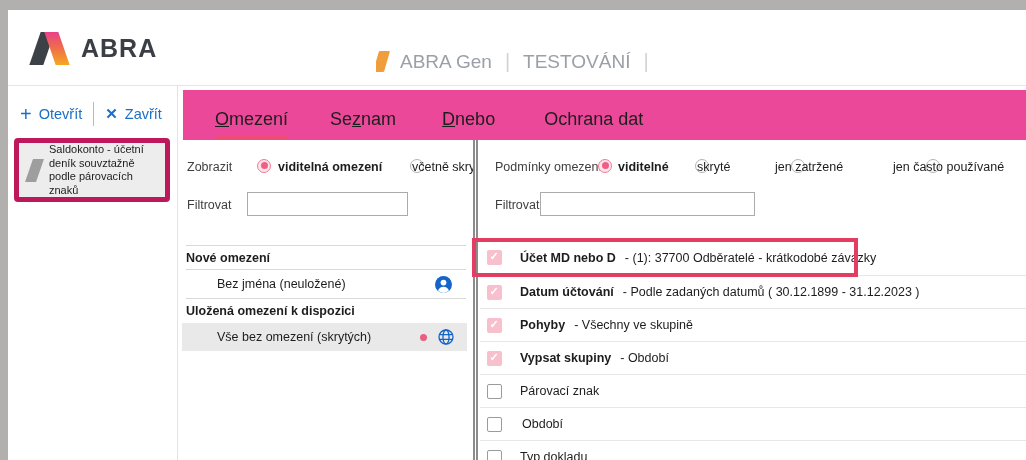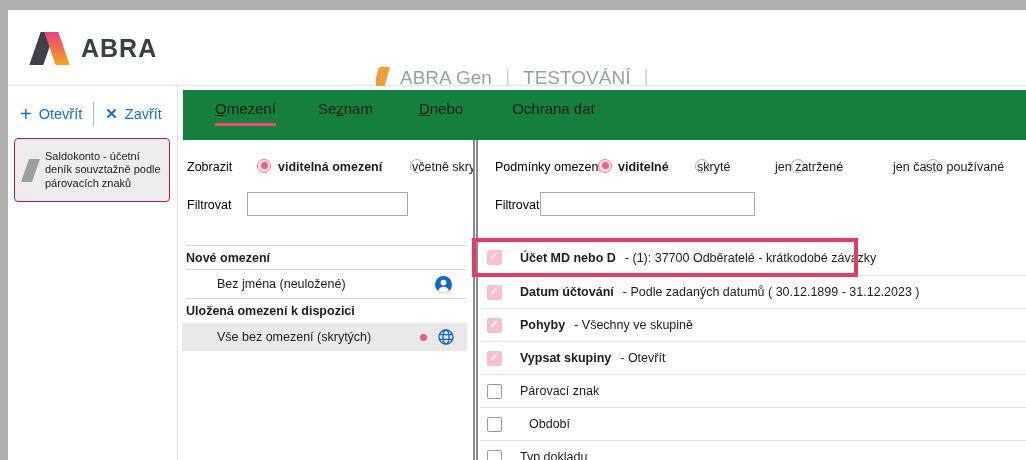--- a/index.html
+++ b/index.html
@@ -9,54 +9,54 @@
   .frame-top  { position:absolute; left:0; top:0; width:1026px; height:10px; background:#b2afaf; }
   .frame-left { position:absolute; left:0; top:10px; width:8px; height:450px; background:#b2afaf; }
 
   
   .header { position:absolute; left:8px; top:10px; width:1018px; height:76px; background:#fff; border-bottom:1px solid #e4e4e4; }
   .logo { position:absolute; left:22px; top:22px; display:flex; align-items:center; gap:9px; }
   .logo-mark { position:relative; width:42px; height:33px; }
   .logo-leg-left  { position:absolute; left:5px; top:0; width:14px; height:33px; background:#3c4147; transform:skewX(-19deg); }
   .logo-leg-right { position:absolute; left:20px; top:0; width:14px; height:33px; background:linear-gradient(180deg,#e8418b 0%,#ef6a4e 45%,#f5a81f 100%); transform:skewX(19deg); }
   .logo-text { font-size:25px; font-weight:bold; color:#3a3f45; letter-spacing:1px; }
-  .breadcrumb { position:absolute; left:368px; top:56px; display:flex; align-items:center; gap:13px; font-size:19px; white-space:nowrap; width:650px; overflow:hidden; }
+  .breadcrumb { position:absolute; left:368px; top:40px; display:flex; align-items:center; gap:13px; font-size:19px; white-space:nowrap; width:650px; overflow:hidden; }
   .slash-orange { display:inline-block; width:11px; height:21px; background:#f09d3c; transform:skewX(-16deg); border-radius:1px; flex:0 0 auto; }
   .bc-muted { color:#9aa0a7; }
   .bc-sep { color:#d3d3d3; font-size:20px; font-weight:300; }
   .bc-title { color:#202124; }
 
   
   .sidebar { position:absolute; left:8px; top:86px; width:170px; height:374px; background:#fff; border-right:1px solid #e3e3e3; }
   .side-toolbar { position:absolute; left:12px; top:16px; display:flex; align-items:center; gap:9px; color:#1a6fc9; font-size:14.5px; }
   .tool-btn { display:flex; align-items:center; gap:7px; cursor:pointer; }
   .plus-glyph { font-size:20px; line-height:14px; font-weight:400; }
   .x-glyph { font-size:15px; font-weight:bold; }
   .tool-sep { width:1px; height:24px; background:#a9bdd6; margin:0 2px; }
-  .side-card { position:absolute; left:6px; top:52px; width:156px; height:64px; background:#ededed; border:1px solid #be185d; border-radius:4px; display:flex; align-items:center; padding:4px 6px 4px 10px; gap:9px; cursor:pointer; }
+  .side-card { position:absolute; left:6px; top:52px; width:156px; height:64px; background:#ededed; border:5px solid #be185d; border-radius:4px; display:flex; align-items:center; padding:4px 6px 4px 10px; gap:9px; cursor:pointer; }
   .card-slash { width:11px; height:23px; background:#9e9e9e; transform:skewX(-19deg); flex:0 0 auto; }
   .card-text { font-size:11px; line-height:13.5px; color:#1c1c1c; }
 
   
   .main { position:absolute; left:178px; top:86px; width:848px; height:374px; background:#fff; }
-  .tabbar { position:absolute; left:5px; top:4px; right:0; height:50px; background:#15803d; display:flex; align-items:flex-start; padding-top:10px; font-size:15px; }
+  .tabbar { position:absolute; left:5px; top:4px; right:0; height:50px; background:#ec4899; display:flex; align-items:flex-start; padding-top:19px; font-size:18px; }
   .tab { cursor:pointer; color:#1d1d1d; }
   .tab-label { display:inline-block; padding-bottom:6px; border-bottom:3px solid transparent; }
   .tab.active .tab-label { border-bottom-color:#ef4b74; }
   .tab .key { text-decoration:underline; }
   .t1 { margin-left:32px; } .t2 { margin-left:42px; } .t3 { margin-left:46px; } .t4 { margin-left:49px; }
 
   .content { position:absolute; left:0; top:54px; right:0; bottom:0; background:#fff; font-size:12.5px; }
   .splitter { position:absolute; left:295px; top:0; bottom:0; width:5px; border-left:2px solid #8c8c8c; border-right:2px solid #8c8c8c; }
 
   .left-pane { position:absolute; left:0; top:0; width:295px; bottom:0; overflow:hidden; }
   .right-pane { position:absolute; left:300px; top:0; right:0; bottom:0; overflow:hidden; }
 
   .abs { position:absolute; }
-  .lbl { color:#000000; }
+  .lbl { color:#404040; }
   .bold { font-weight:bold; }
 
   .radio { display:inline-block; width:14px; height:14px; border-radius:50%; background:#fff; border:1.5px solid #b3b3b3; position:relative; vertical-align:middle; cursor:pointer; }
   .radio.selected { border-color:#ef7d9a; background:#fde4ea; }
   .radio.selected::after { content:""; position:absolute; left:2.5px; top:2.5px; width:7px; height:7px; border-radius:50%; background:#ee5f86; }
 
   .tinput { border:1px solid #ababab; background:#fff; height:24px; font-family:"Liberation Sans",sans-serif; font-size:12.5px; padding:0 5px; }
 
   .hline { position:absolute; left:8px; width:280px; height:1px; background:#d9d9d9; }
 
@@ -205,29 +205,29 @@
           <span>- Podle zadaných datumů ( 30.12.1899 - 31.12.2023 )</span>
         </div>
         <div class="cond-row">
           <span class="checkbox checked"></span>
           <span class="cond-label">Pohyby</span>
           <span>- Všechny ve skupině</span>
         </div>
         <div class="cond-row">
           <span class="checkbox checked"></span>
           <span class="cond-label">Vypsat skupiny</span>
-          <span>- Otevřít</span>
+          <span>- Období</span>
         </div>
         <div class="cond-row">
           <span class="checkbox unchecked"></span>
           <span style="margin-left:9px;">Párovací znak</span>
         </div>
         <div class="cond-row">
           <span class="checkbox unchecked"></span>
-          <span style="margin-left:18px;">Období</span>
+          <span style="margin-left:11px;">Období</span>
         </div>
         <div class="cond-row">
           <span class="checkbox unchecked"></span>
           <span style="margin-left:9px;">Typ dokladu</span>
         </div>
       </div>
     </div>
   </div>
 </div>
 

